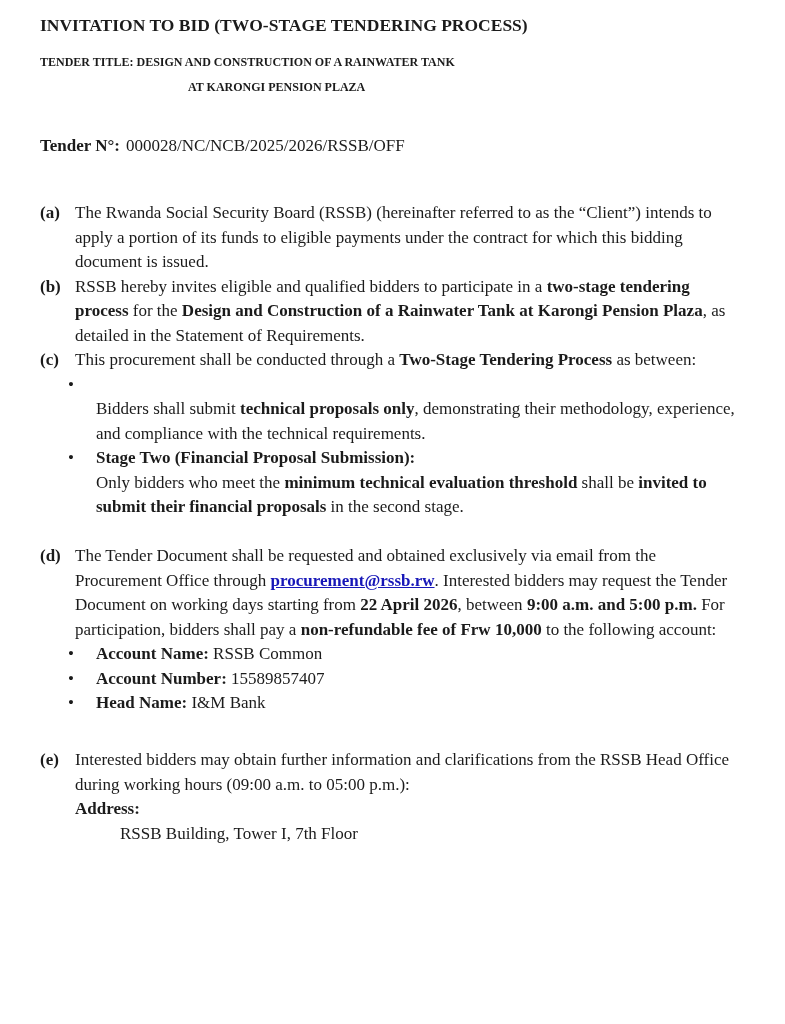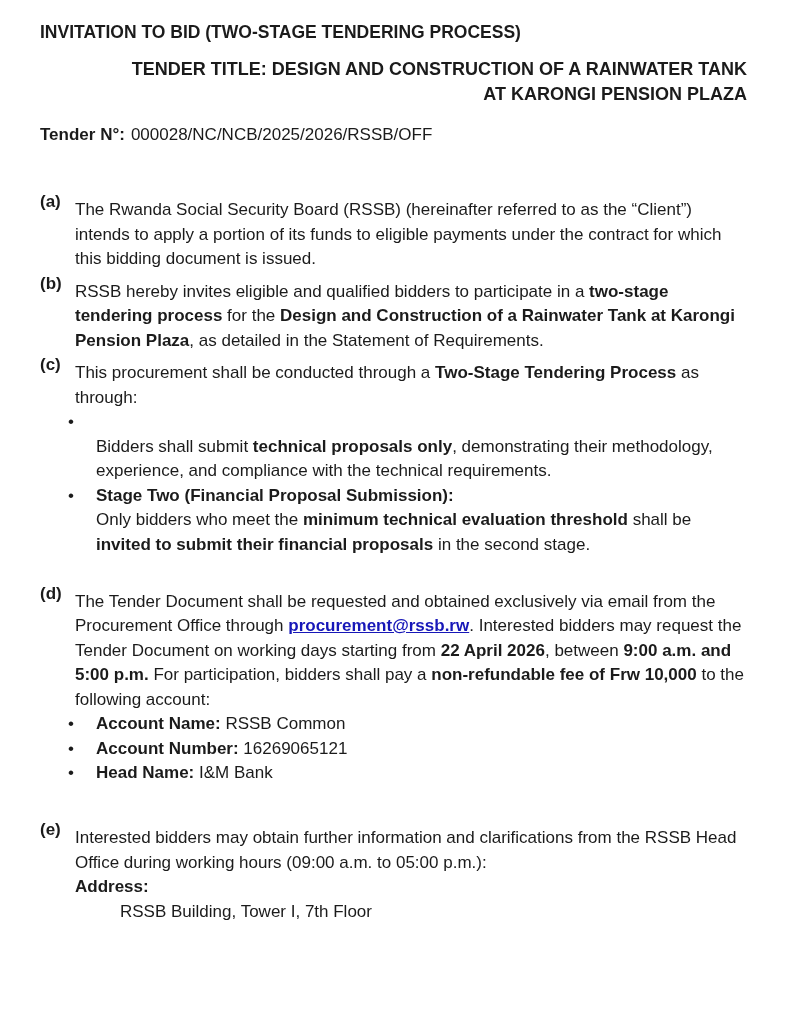--- a/index.html
+++ b/index.html
@@ -1,41 +1,41 @@
 <!DOCTYPE html>
 <html><head>
 <meta charset="utf-8">
 <title>Invitation to Bid</title>
 <style>
   html,body { margin:0; padding:0; background:#ffffff; }
   .page {
     box-sizing:border-box;
     width:785px; height:1024px;
     background:#ffffff;
-    padding:20px 38px 0 40px;
-    font-family:Liberation Sans, sans-serif;
+    padding:13px 38px 0 40px;
+    font-family:Liberation Serif, serif;
     font-size:17px;
     line-height:24.5px;
     color:#1b1b1b;
     overflow:hidden;
   }
   .b { font-weight:bold; }
   .h1 {
     font-weight:bold;
     font-size:17.5px;
     margin:0 0 12.5px 0;
   }
-  .h2 { font-weight:bold; font-size:18px;text-align:right; }
+  .h2 { font-weight:bold; font-size:12px; }
   .h2-indent { margin-left:148px; }
-  .tender-no { margin-top:17px; }
+  .tender-no { margin-top:35px; }
   .tender-no .lbl { margin-right:6px; }
   #doc-list { margin-top:42.5px; }
   .item { display:flex; }
   .item-label { flex:0 0 35px; font-weight:bold; }
-  .item-body { flex:1; min-width:0;margin-top:8px; }
+  .item-body { flex:1; min-width:0; }
   .gap-md { margin-top:24.5px; }
   .gap-lg { margin-top:32.5px; }
   .bullet { display:flex; margin-left:-8px; }
   .bullet-marker { flex:0 0 28px; padding-left:1px; }
   .bullet-body { flex:1; min-width:0; }
   .address { margin-left:45px; }
   .link { font-weight:bold; text-decoration:underline;text-align:right; }
   p { margin:0; }
 </style>
 </head>
@@ -59,42 +59,42 @@
       </div>
       <div class="item">
         <span class="item-label">(b)</span>
         <div class="item-body">
           <p><span>RSSB hereby invites eligible and qualified bidders to participate in a </span><span class="b">two-stage tendering process</span><span> for the </span><span class="b">Design and Construction of a Rainwater Tank at Karongi Pension Plaza</span><span>, as detailed in the Statement of Requirements.</span></p>
         </div>
       </div>
       <div class="item">
         <span class="item-label">(c)</span>
         <div class="item-body">
-          <p><span>This procurement shall be conducted through a </span><span class="b">Two-Stage Tendering Process</span><span> as through:</span></p>
+          <p><span>This procurement shall be conducted through a </span><span class="b">Two-Stage Tendering Process</span><span> as between:</span></p>
           <div class="bullet">
             <span class="bullet-marker">•</span>
             <div class="bullet-body"><br><span>Bidders shall submit </span><span class="b">technical proposals only</span><span>, demonstrating their methodology, experience, and compliance with the technical requirements.</span></div>
           </div>
           <div class="bullet">
             <span class="bullet-marker">•</span>
             <div class="bullet-body"><span class="b">Stage Two (Financial Proposal Submission):</span><br><span>Only bidders who meet the </span><span class="b">minimum technical evaluation threshold</span><span> shall be </span><span class="b">invited to submit their financial proposals</span><span> in the second stage.</span></div>
           </div>
         </div>
       </div>
       <div class="item gap-md">
         <span class="item-label">(d)</span>
         <div class="item-body">
           <p><span>The Tender Document shall be requested and obtained exclusively via email from the Procurement Office through </span><a href="#" class="link" style="color: rgb(23, 23, 184);">procurement@rssb.rw</a><span>. Interested bidders may request the Tender Document on working days starting from </span><span class="b">22 April 2026</span><span>, between </span><span class="b">9:00 a.m. and 5:00 p.m.</span><span> For participation, bidders shall pay a </span><span class="b">non-refundable fee of Frw 10,000</span><span> to the following account:</span></p>
           <div class="bullet">
             <span class="bullet-marker">•</span>
             <div class="bullet-body"><span class="b">Account Name:</span><span> RSSB Common</span></div>
           </div>
           <div class="bullet">
             <span class="bullet-marker">•</span>
-            <div class="bullet-body"><span class="b">Account Number:</span><span> 16269065121</span></div>
+            <div class="bullet-body"><span class="b">Account Number:</span><span> 15589857407</span></div>
           </div>
           <div class="bullet">
             <span class="bullet-marker">•</span>
             <div class="bullet-body"><span class="b">Head Name:</span><span> I&amp;M Bank</span></div>
           </div>
         </div>
       </div>
       <div class="item gap-lg">
         <span class="item-label">(e)</span>
         <div class="item-body">

